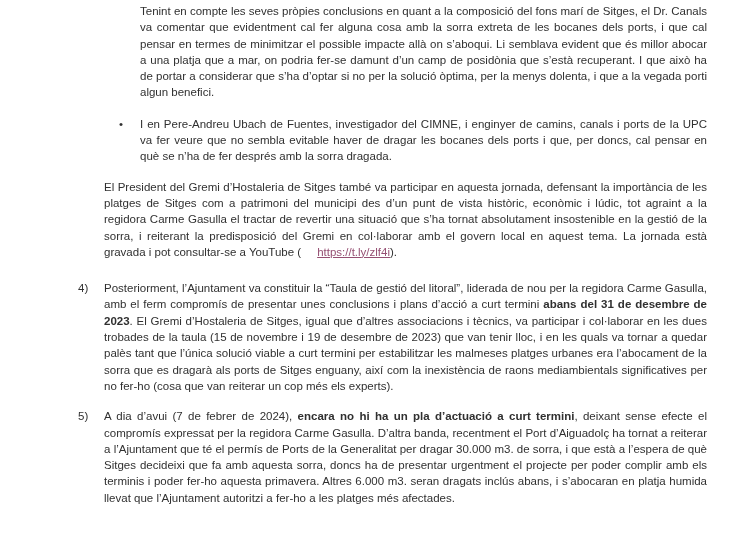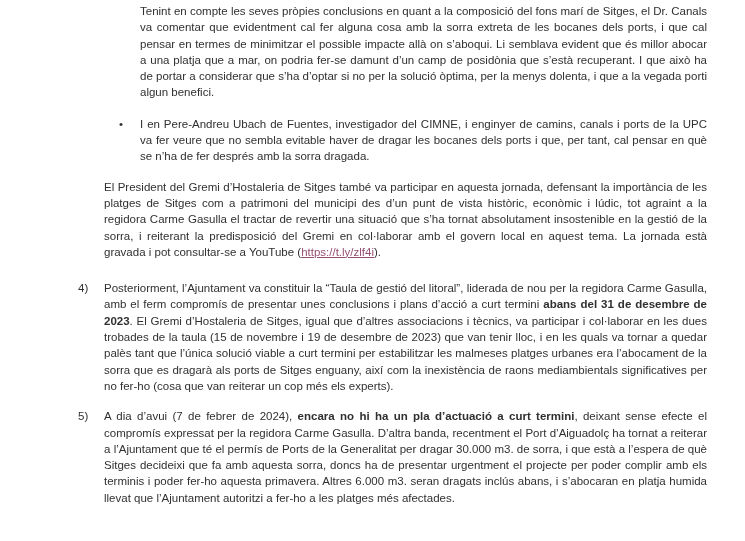--- a/index.html
+++ b/index.html
@@ -39,34 +39,35 @@
   .numbered-item.item-4 { margin-top: 20px; }
   .numbered-item.item-5 { margin-top: 14px; }
   .num-label {
     position: absolute;
     left: -26px; top: 0;
   }
   a.doc-link {
     color: #954F72;
     text-decoration: underline;
     cursor: pointer;
+    margin-left: 16px;
   }
   b { font-weight: bold; }
 </style>
 </head>
 <body>
 
 <div class="page">
   <div class="content">
 
     <p class="justify indent-block">Tenint en compte les seves pròpies conclusions en quant a la composició del fons marí de Sitges, el Dr. Canals va comentar que evidentment cal fer alguna cosa amb la sorra extreta de les bocanes dels ports, i que cal pensar en termes de minimitzar el possible impacte allà on s’aboqui. Li semblava evident que és millor abocar a una platja que a mar, on podria fer-se damunt d’un camp de posidònia que s’està recuperant. I que això ha de portar a considerar que s’ha d’optar si no per la solució òptima, per la menys dolenta, i que a la vegada porti algun benefici.</p>
 
     <div class="bullet-item">
       <span class="bullet-marker">•</span>
-      <p class="justify">I en Pere-Andreu Ubach de Fuentes, investigador del CIMNE, i enginyer de camins, canals i ports de la UPC va fer veure que no sembla evitable haver de dragar les bocanes dels ports i que, per tant, cal pensar en què se n’ha de fer després amb la sorra dragada.</p>
+      <p class="justify">I en Pere-Andreu Ubach de Fuentes, investigador del CIMNE, i enginyer de camins, canals i ports de la UPC va fer veure que no sembla evitable haver de dragar les bocanes dels ports i que, per doncs, cal pensar en què se n’ha de fer després amb la sorra dragada.</p>
     </div>
 
     <p class="justify para-gremi"><span>El President del Gremi d’Hostaleria de Sitges també va participar en aquesta jornada, defensant la importància de les platges de Sitges com a patrimoni del municipi des d’un punt de vista històric, econòmic i lúdic, tot agraint a la regidora Carme Gasulla el tractar de revertir una situació que s’ha tornat absolutament insostenible en la gestió de la sorra, i reiterant la predisposició del Gremi en col·laborar amb el govern local en aquest tema. La jornada està gravada i pot consultar-se a YouTube (</span><a class="doc-link" href="#">https://t.ly/zlf4i</a><span>).</span></p>
 
     <div class="numbered-item item-4">
       <span class="num-label">4)</span>
       <p class="justify"><span>Posteriorment, l’Ajuntament va constituir la “Taula de gestió del litoral”, liderada de nou per la regidora Carme Gasulla, amb el ferm compromís de presentar unes conclusions i plans d’acció a curt termini </span><b>abans del 31 de desembre de 2023</b><span>. El Gremi d’Hostaleria de Sitges, igual que d’altres associacions i tècnics, va participar i col·laborar en les dues trobades de la taula (15 de novembre i 19 de desembre de 2023) que van tenir lloc, i en les quals va tornar a quedar palès tant que l’única solució viable a curt termini per estabilitzar les malmeses platges urbanes era l’abocament de la sorra que es dragarà als ports de Sitges enguany, així com la inexistència de raons mediambientals significatives per no fer-ho (cosa que van reiterar un cop més els experts).</span></p>
     </div>
 
     <div class="numbered-item item-5">

